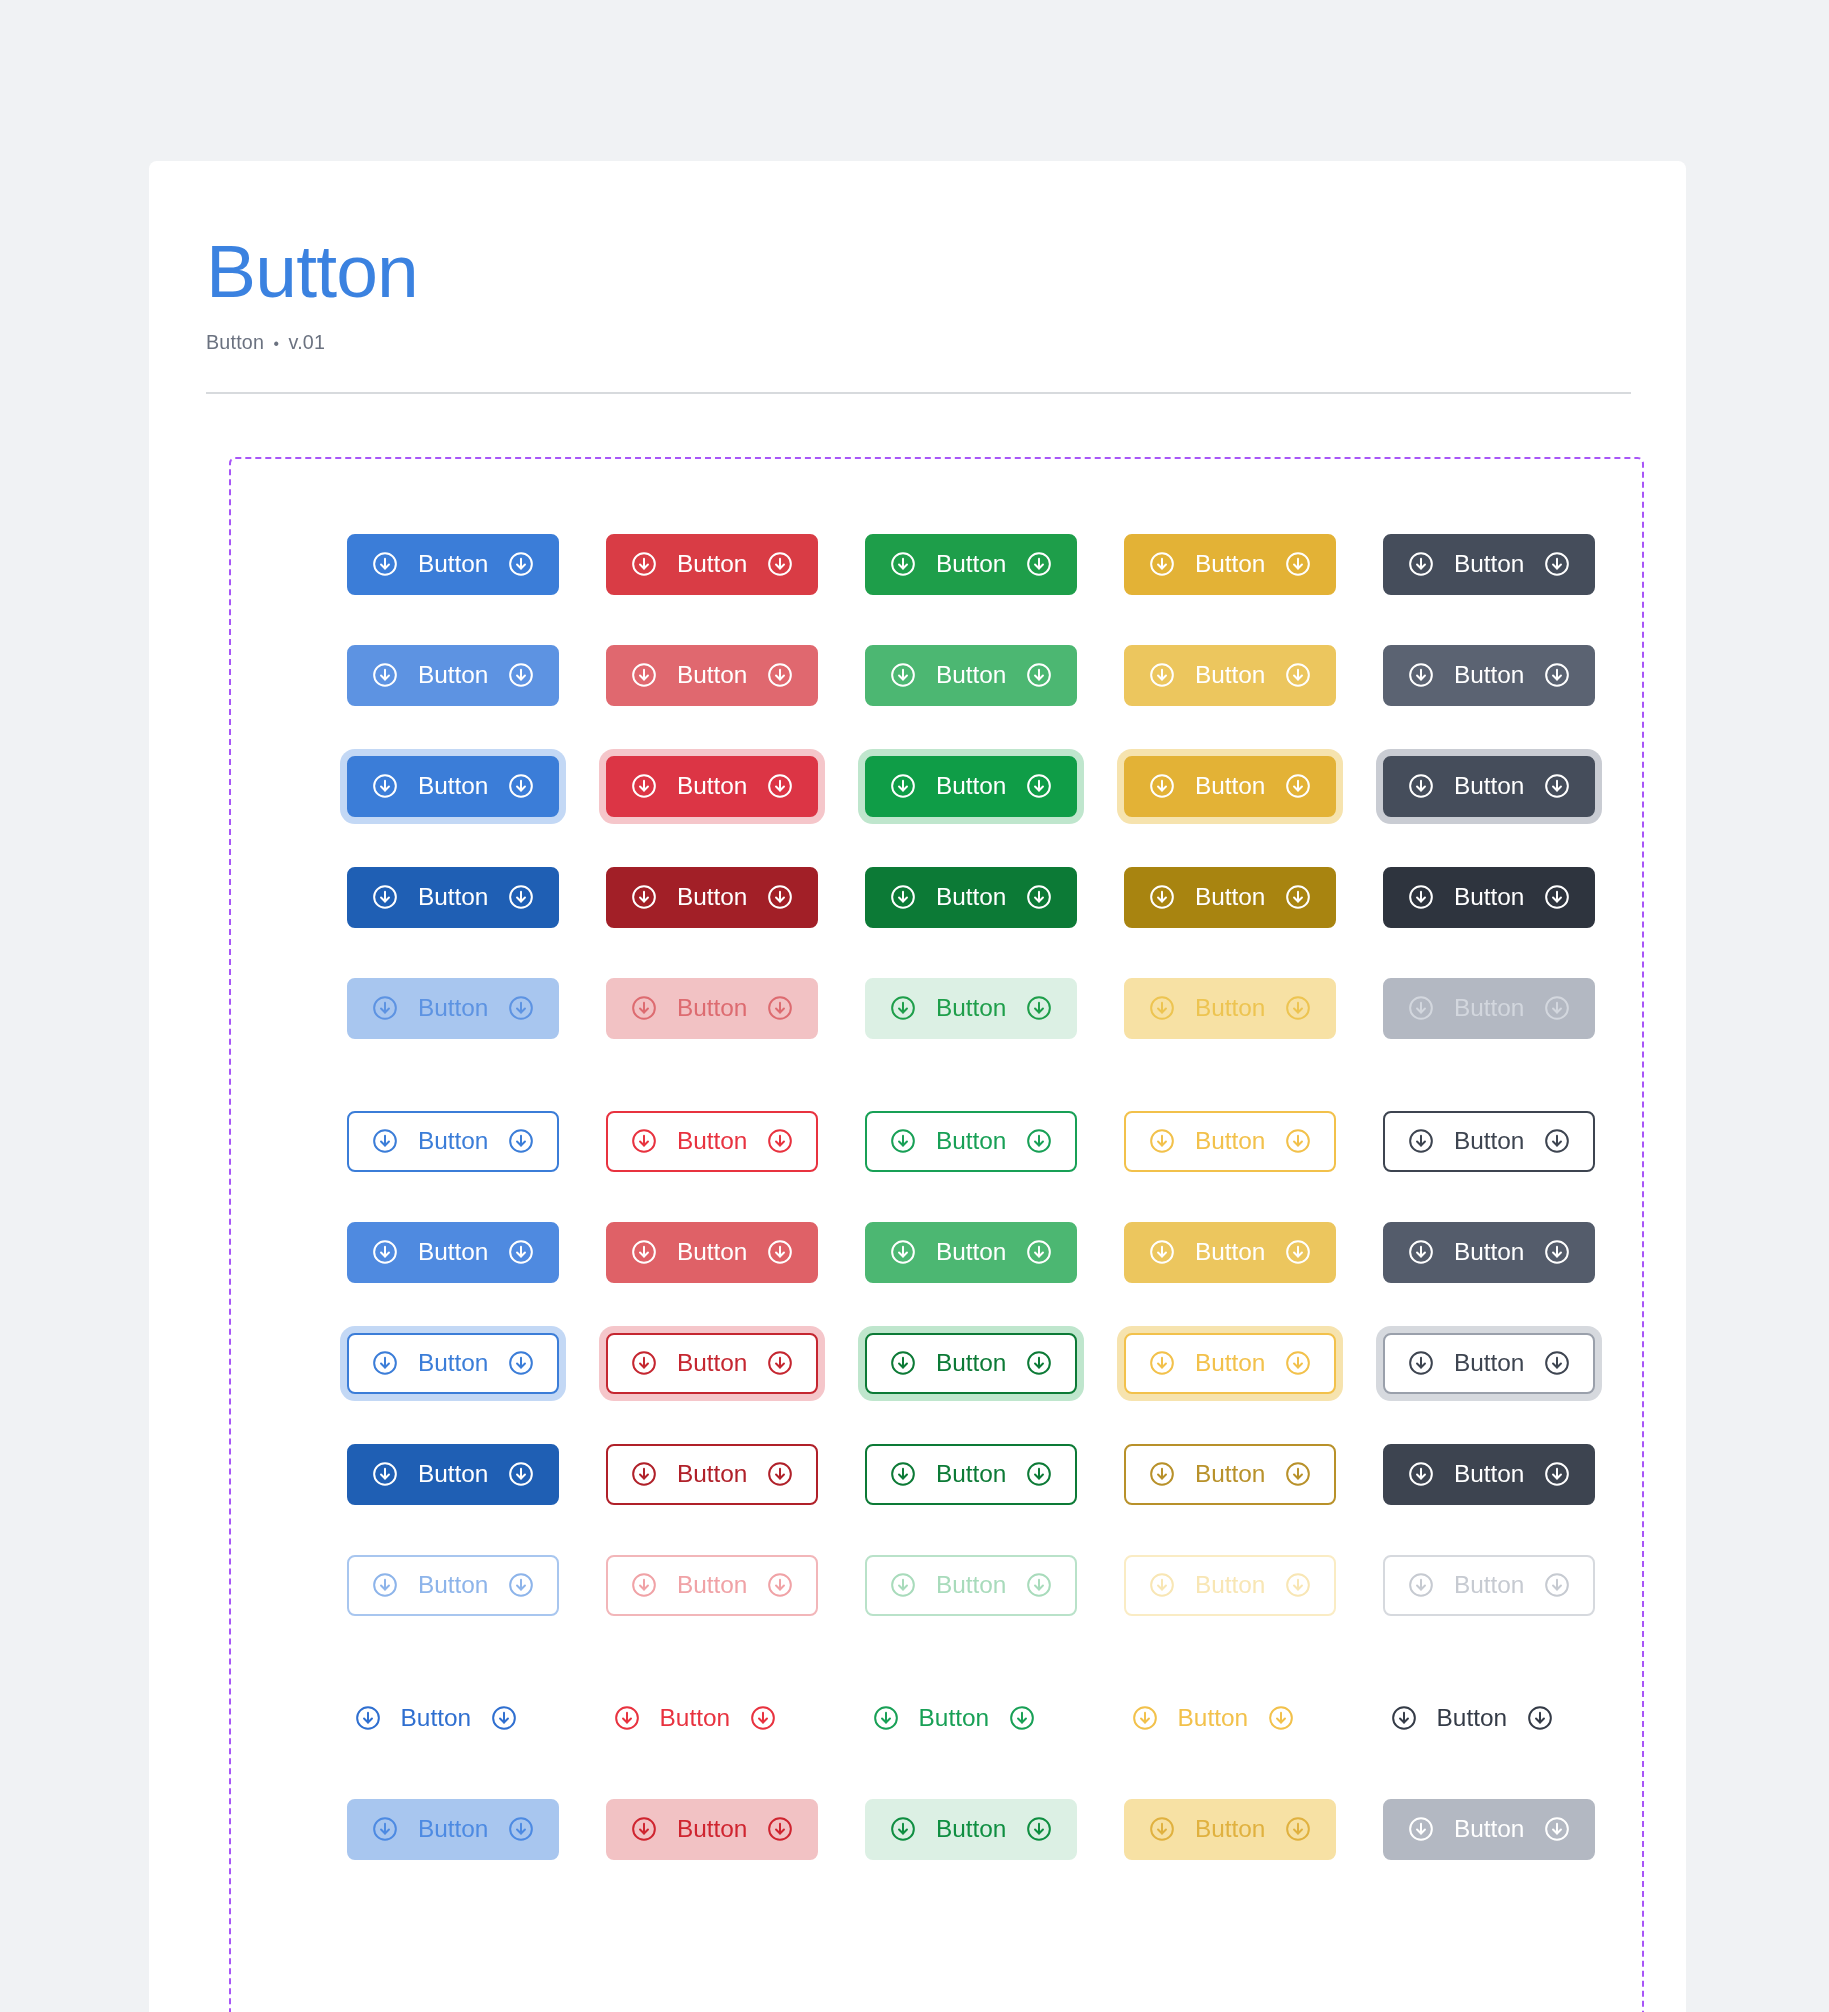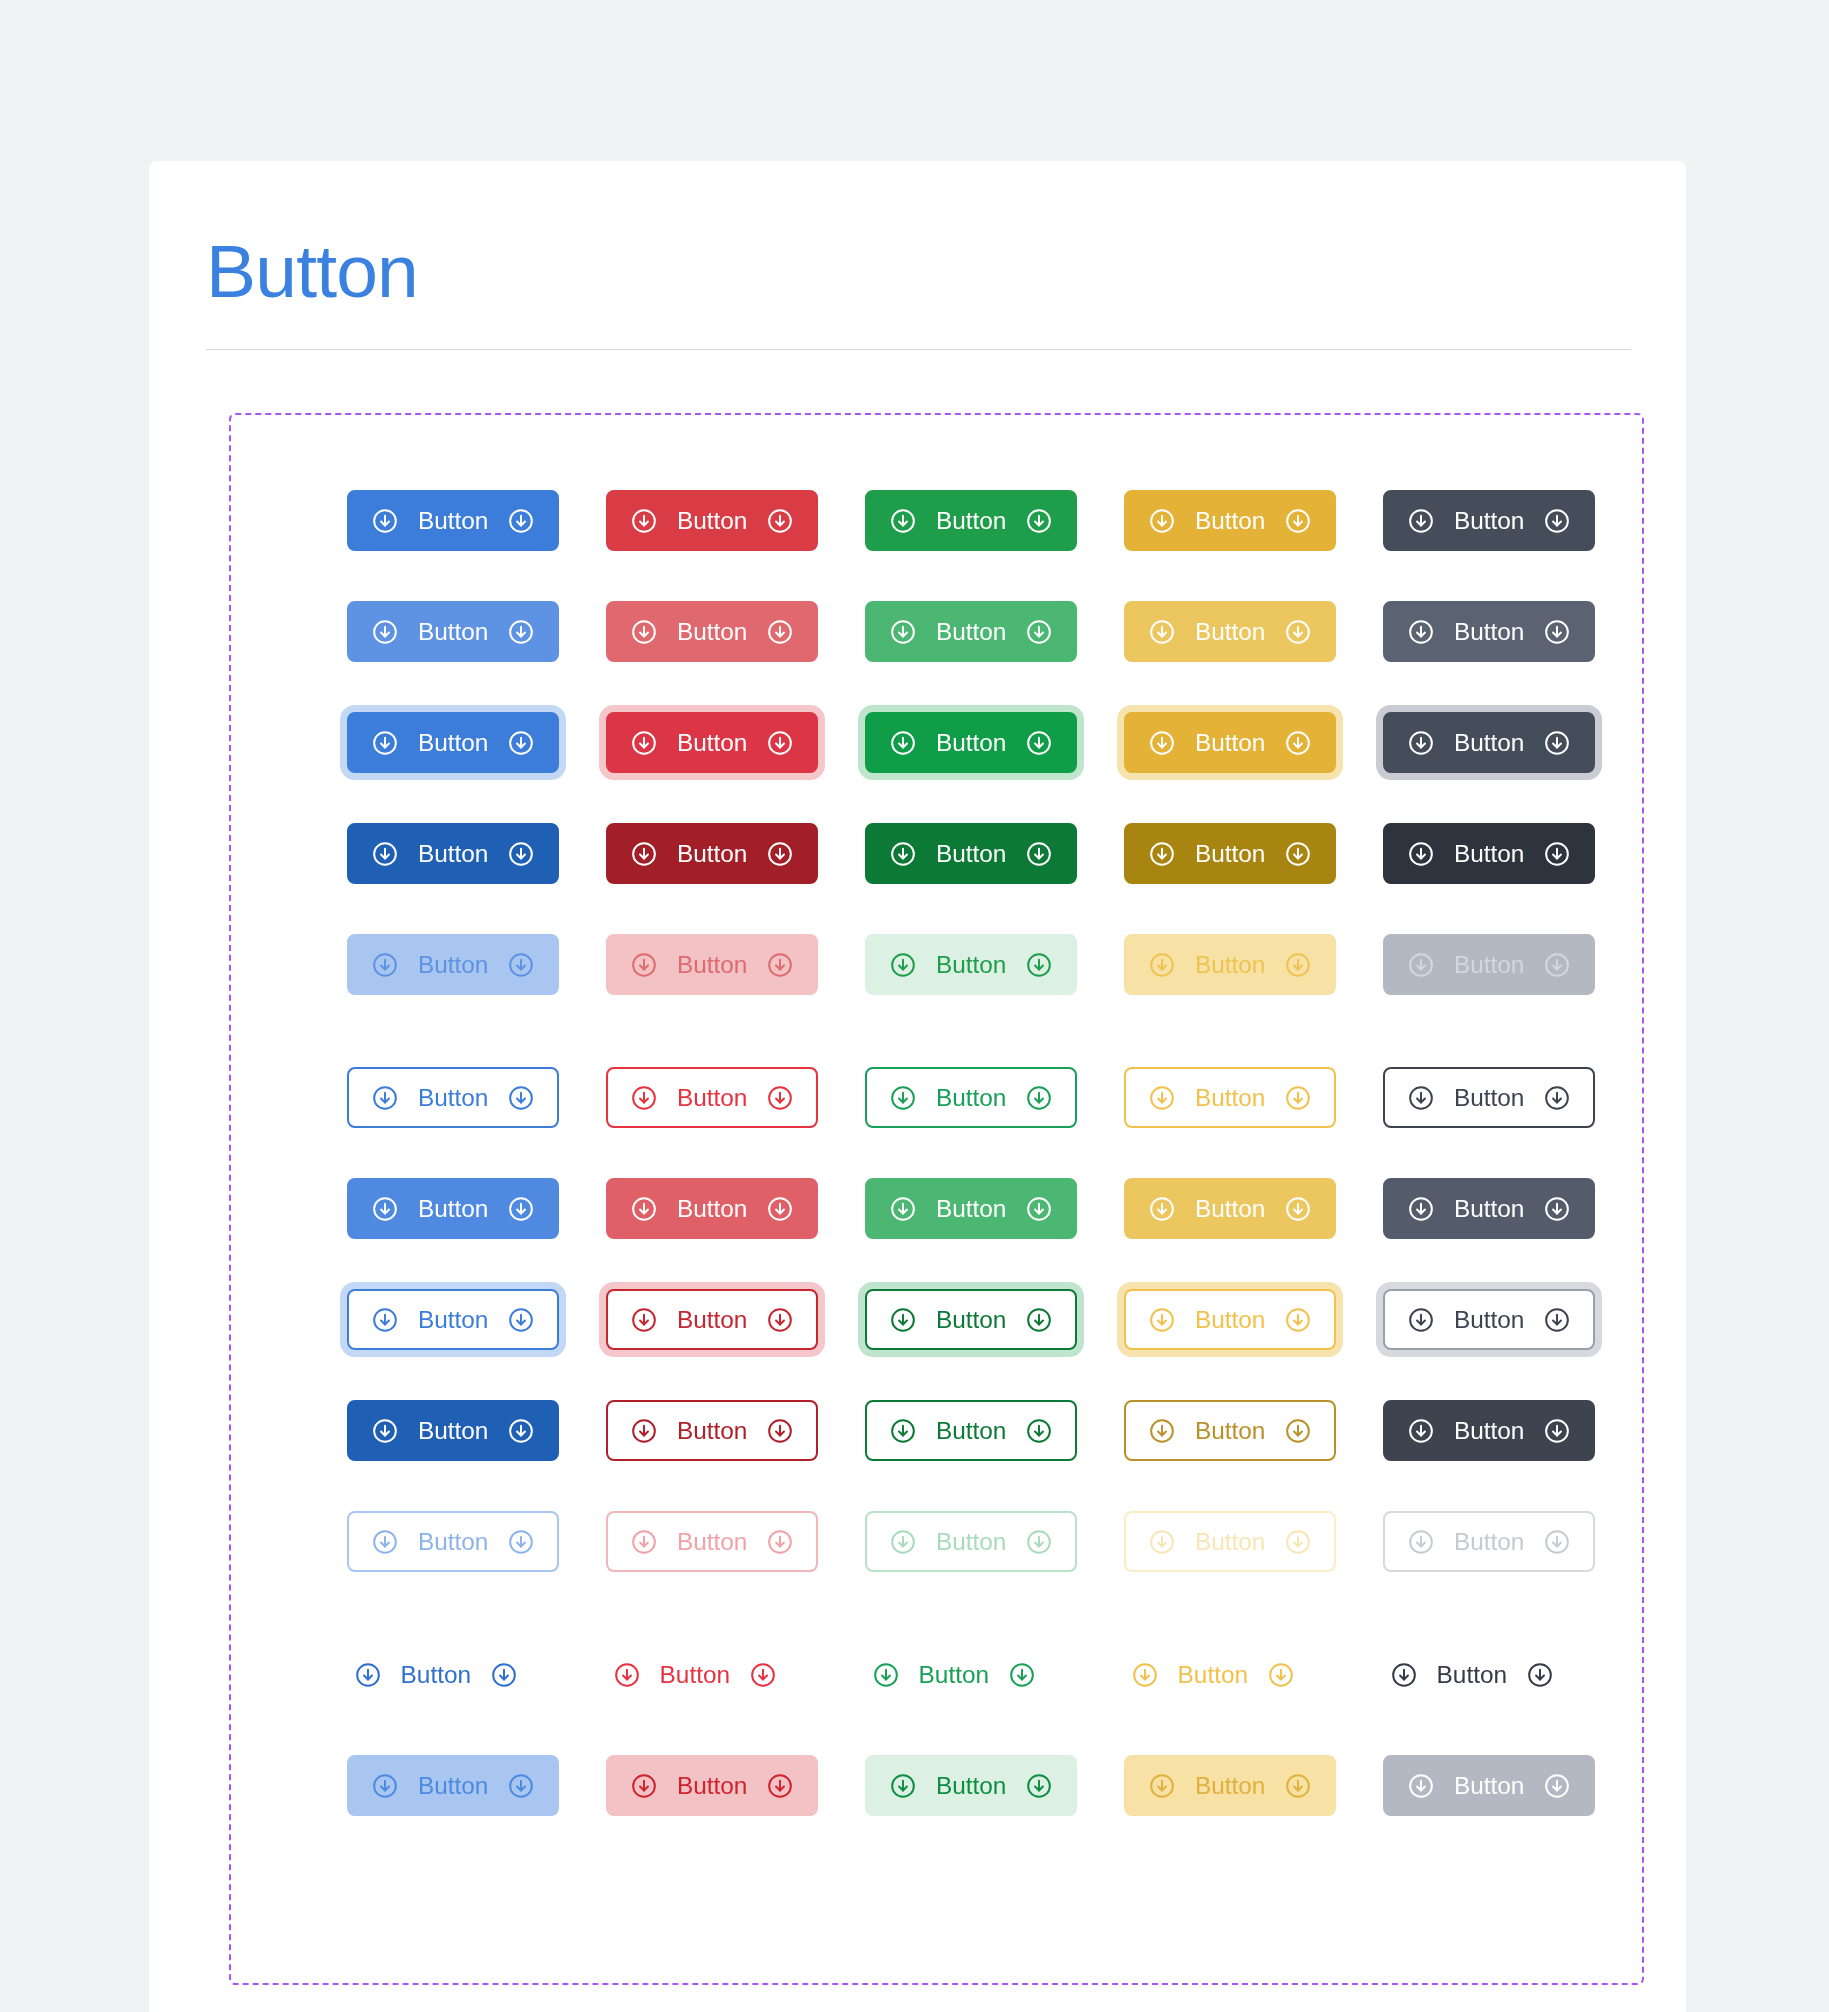--- a/index.html
+++ b/index.html
@@ -94,20 +94,23 @@
   .btn.disabled { cursor: default; }
 </style>
 </head>
 <body>
 
 <div id="root">
   <div class="card">
 
     <div class="header">
       <div class="page-title">Button</div>
+      <div class="subtitle">
+        <span>Button</span><span class="dot">•</span><span>v.01</span>
+      </div>
       <div class="divider"></div>
     </div>
 
     <div class="canvas" id="canvas">
         <div class="grid-group">
           <div class="btn-row">
             <div class="cell">
               <button class="btn" style="background: rgb(59, 125, 216); border-color: rgb(59, 125, 216); color: rgb(255, 255, 255);">
                 <span class="ico">
                   <svg viewBox="0 0 24 24" fill="none" stroke="currentColor" stroke-width="1.7" stroke-linecap="round" stroke-linejoin="round">

